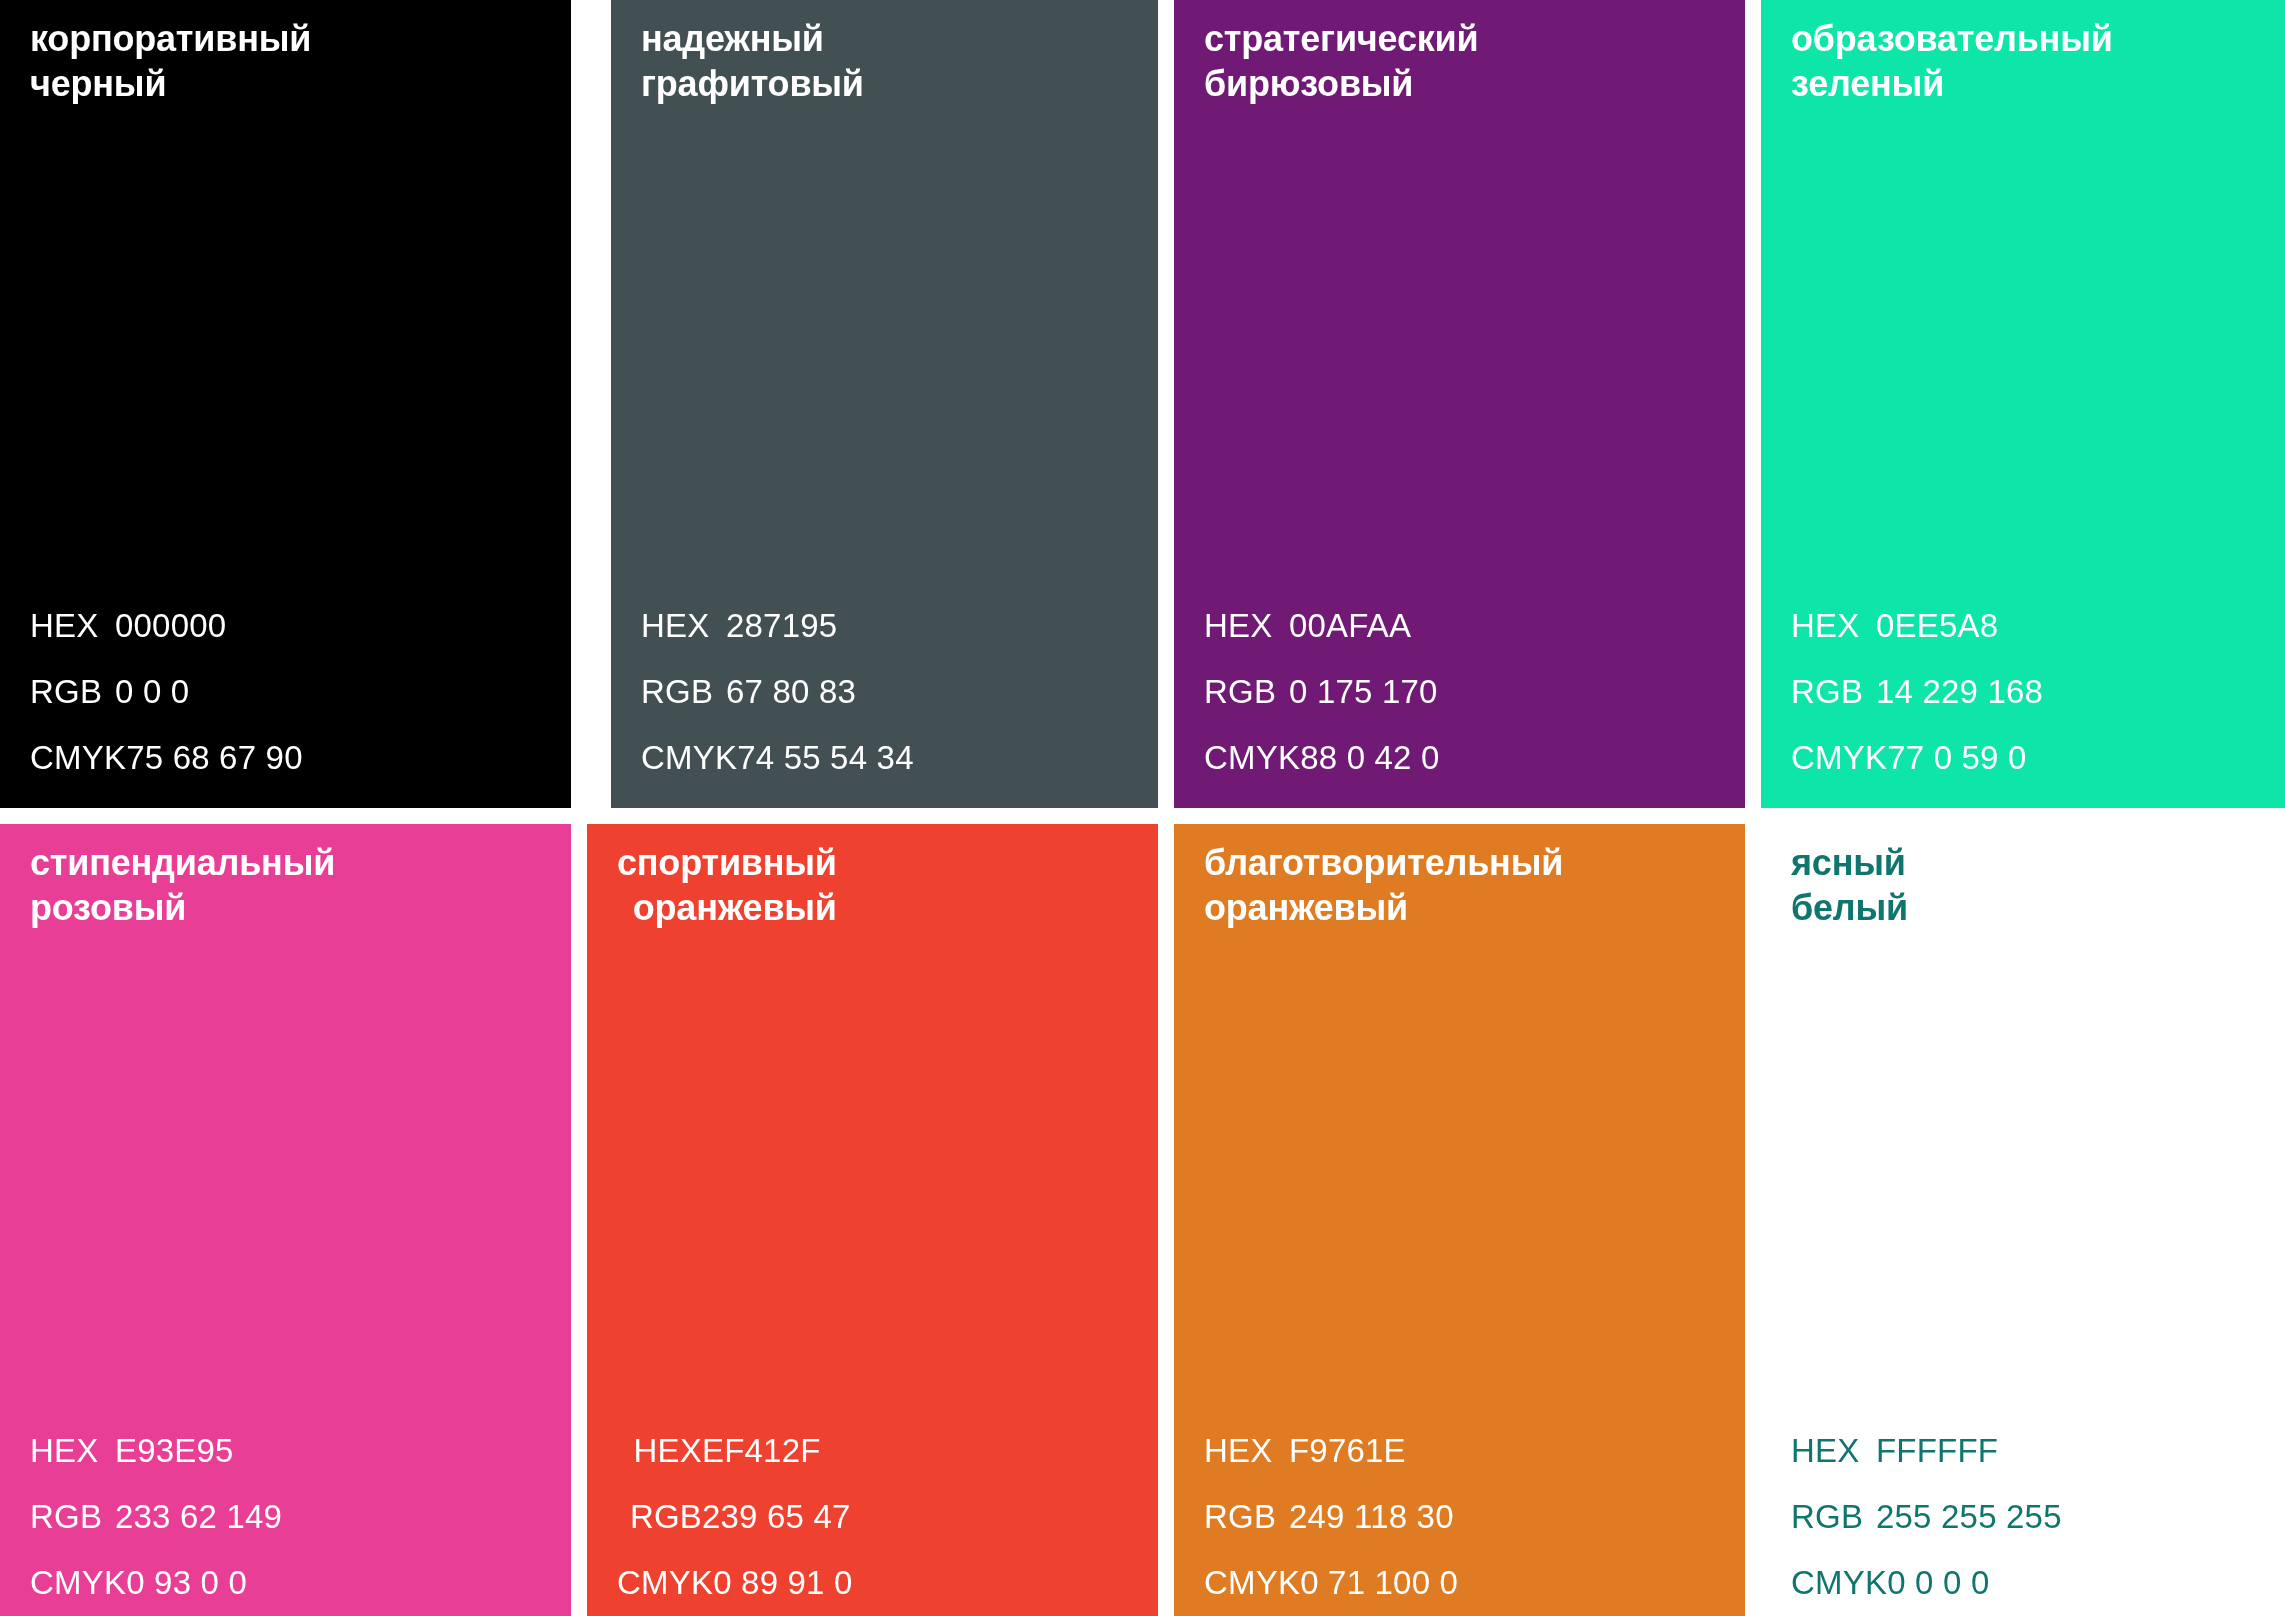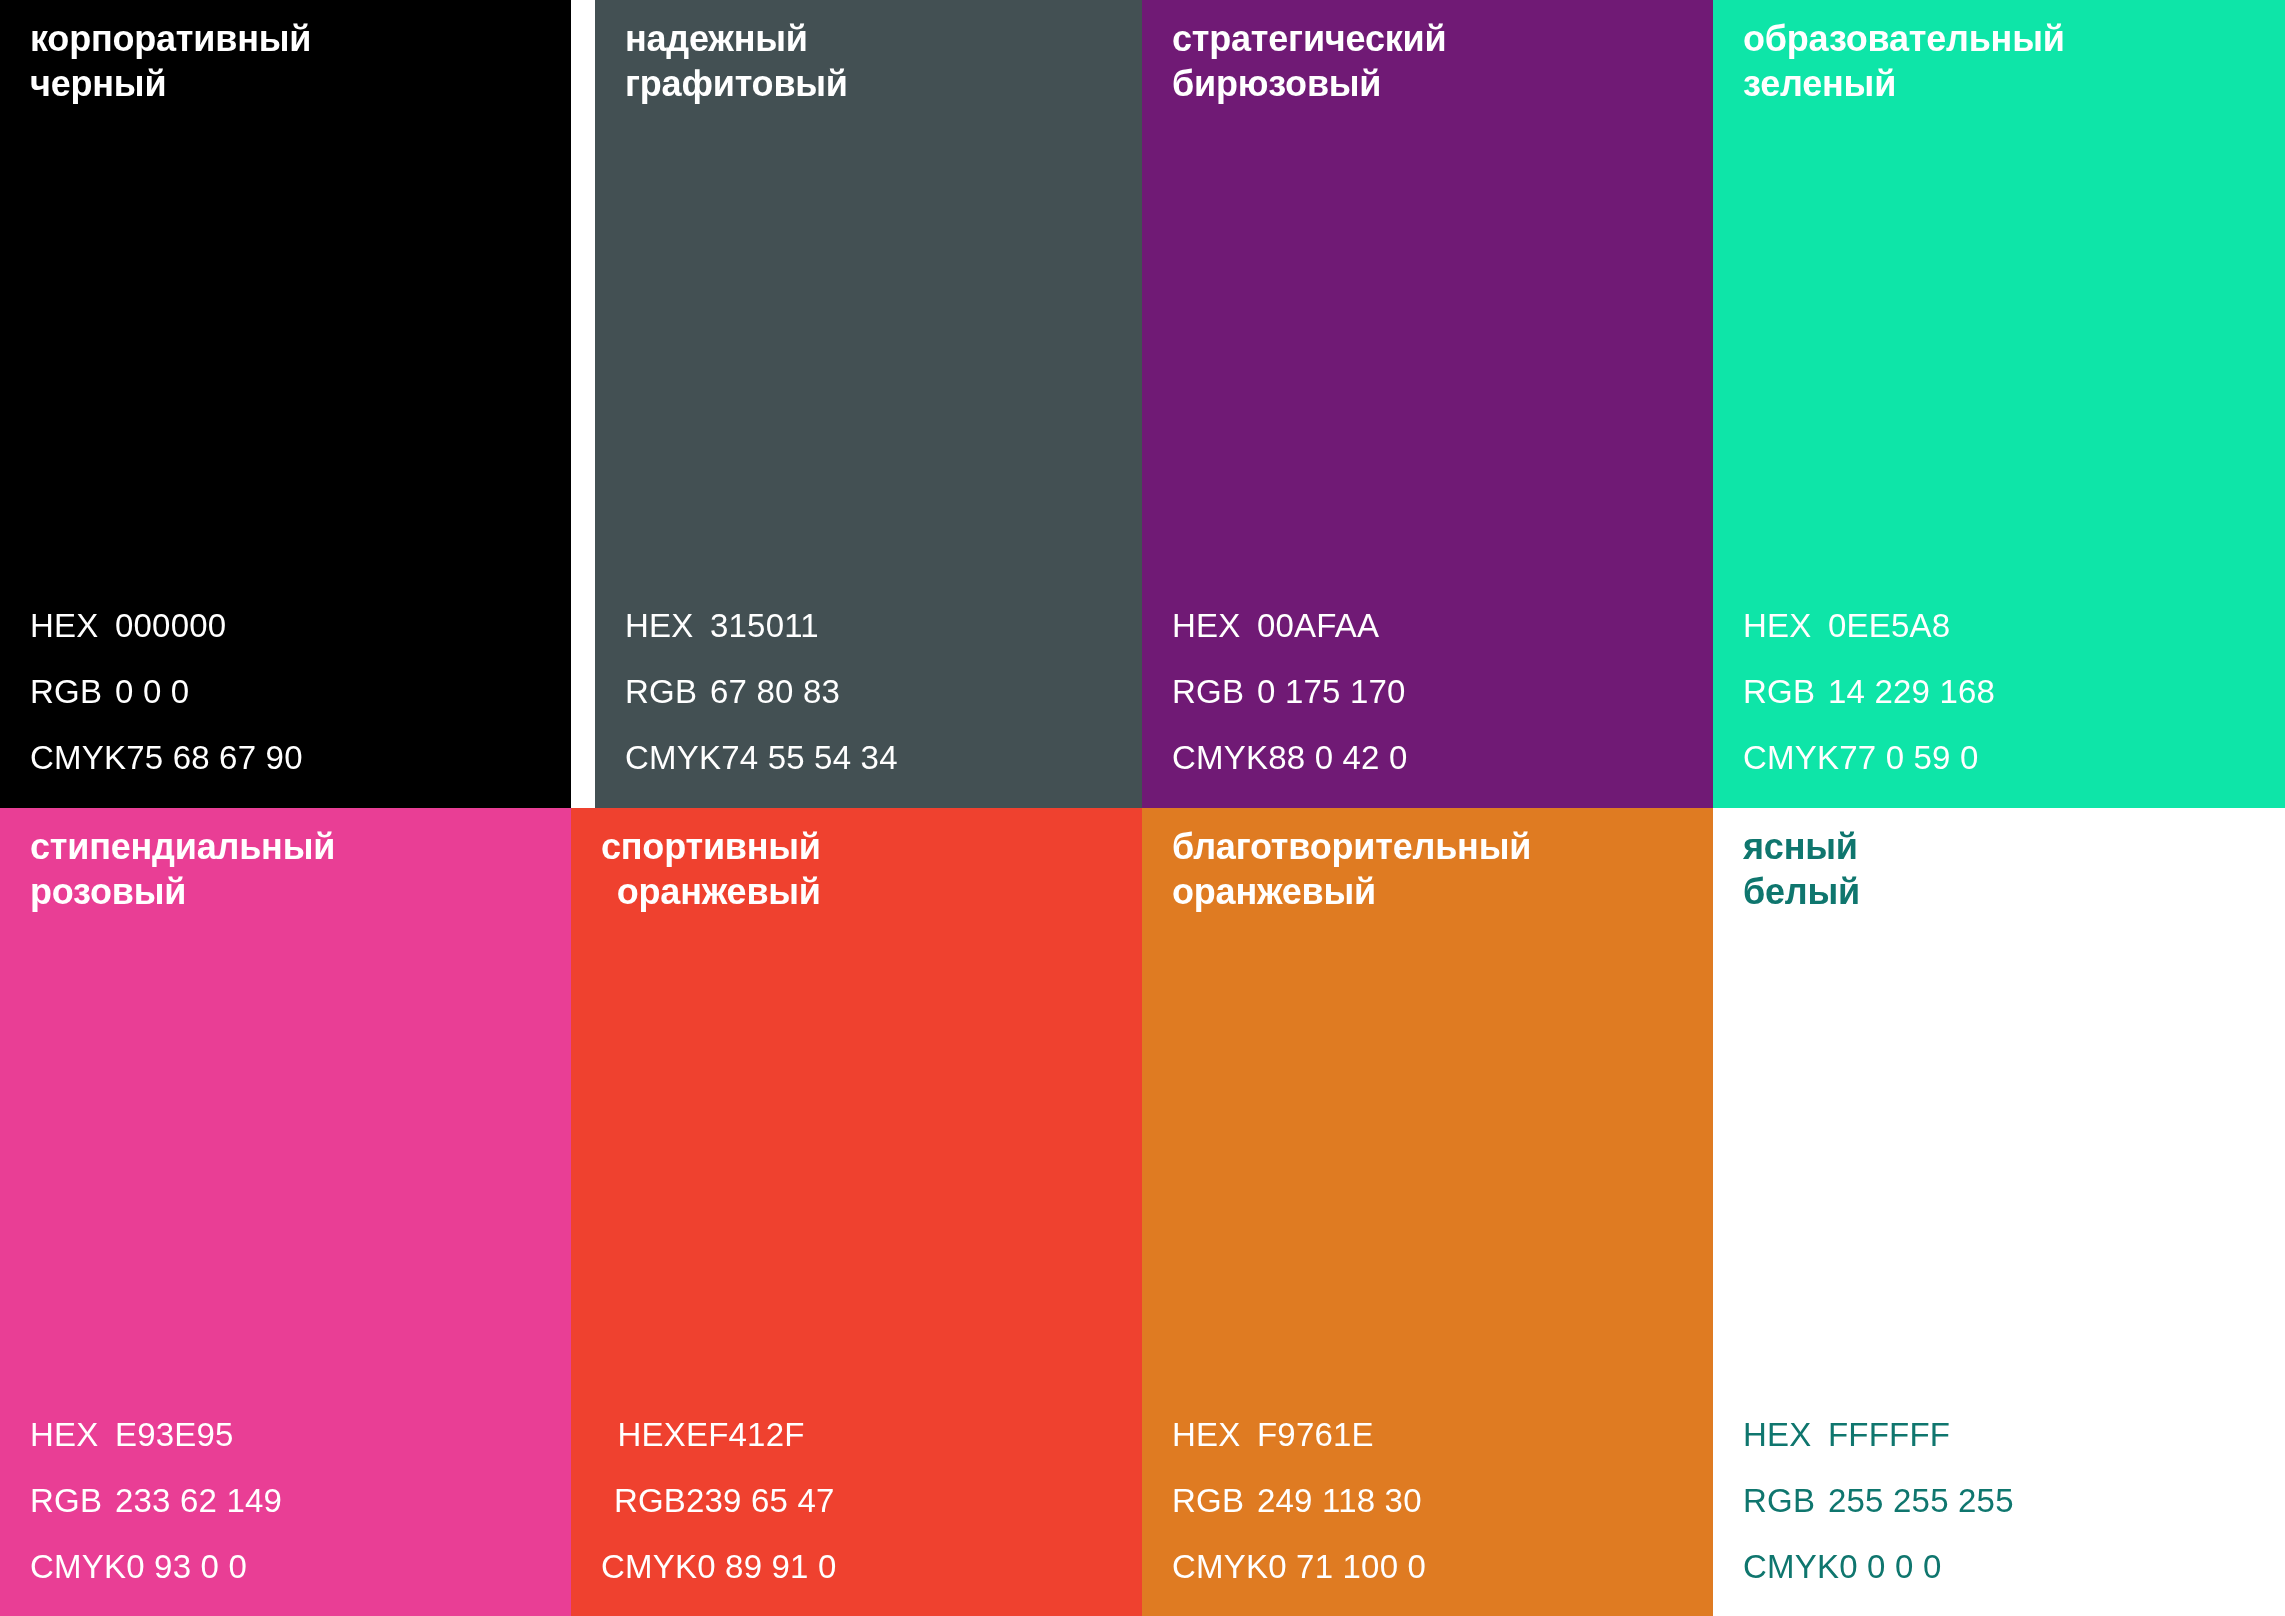--- a/index.html
+++ b/index.html
@@ -15,20 +15,21 @@
     font-family: "Liberation Sans", "DejaVu Sans", sans-serif;
     -webkit-font-smoothing: antialiased;
   }
 
   .palette {
     width: 1926px;
     height: 1617px;
     display: grid;
     grid-template-columns: 571px 571px 571px 574px;
     grid-template-rows: 808px 809px;
+    gap: 16px;
   }
 
   .swatch {
     position: relative;
     box-sizing: border-box;
     overflow: hidden;
   }
 
   
   .swatch--inset-right {
@@ -114,21 +115,21 @@
     </div>
   </div>
 
   <div class="swatch">
     <div class="swatch-inner" style="background-color: rgb(67, 80, 83); margin-left: 24px;">
       <div class="swatch-title on-dark">надежный
 графитовый</div>
       <div class="swatch-specs on-dark">
         <div class="spec-row">
           <span class="spec-key">HEX</span>
-          <span class="spec-val">315011</span>
+          <span class="spec-val">287195</span>
         </div>
         <div class="spec-row">
           <span class="spec-key">RGB</span>
           <span class="spec-val">67 80 83</span>
         </div>
         <div class="spec-row">
           <span class="spec-key">CMYK</span>
           <span class="spec-val">74 55 54 34</span>
         </div>
       </div>

